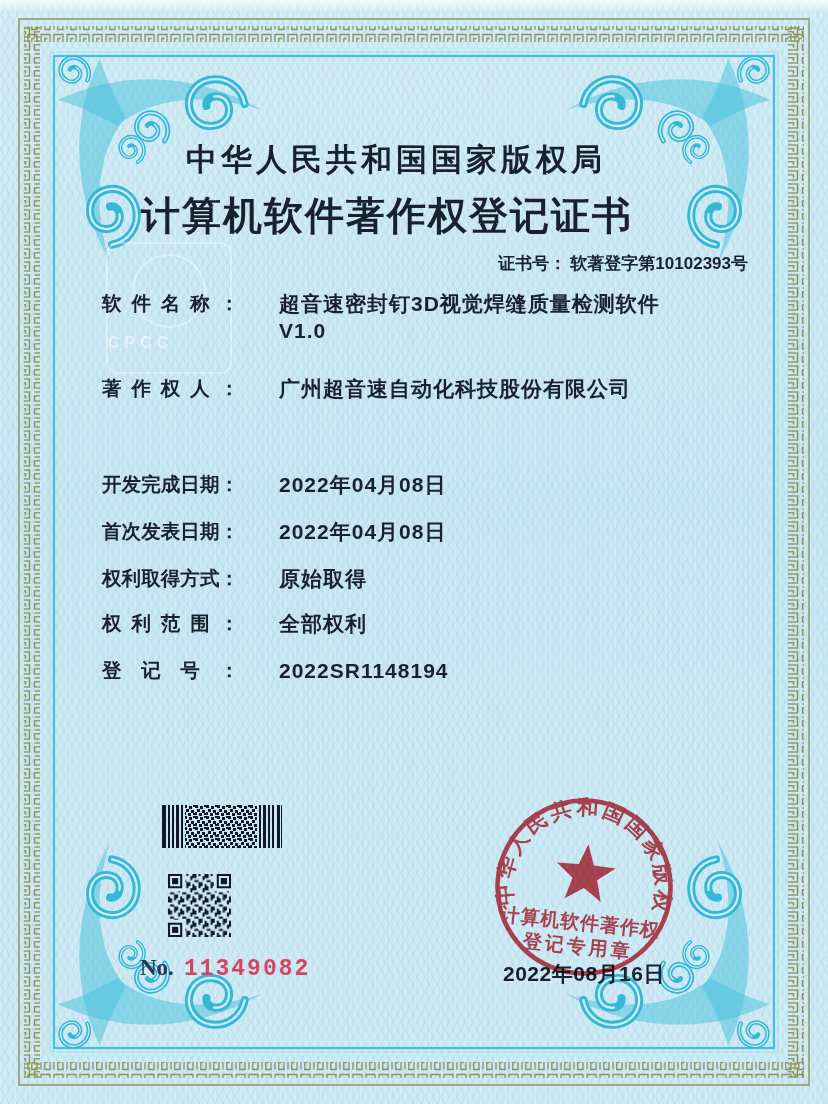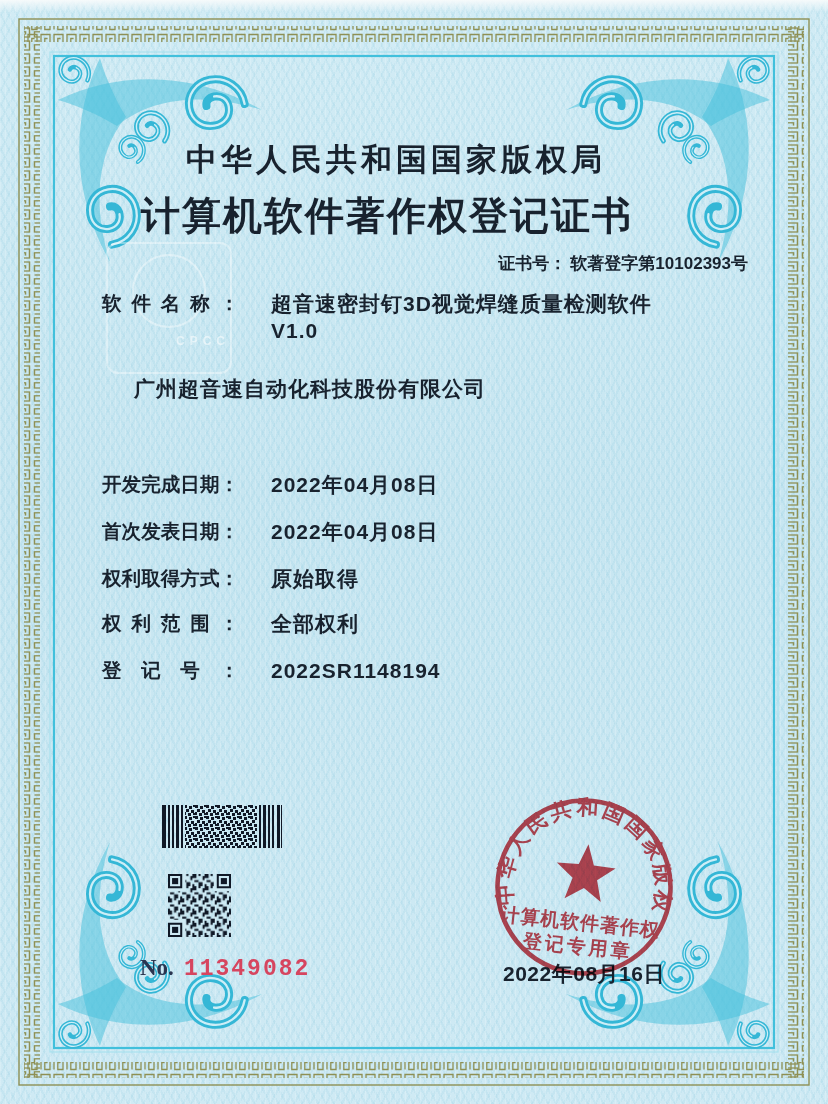--- a/index.html
+++ b/index.html
@@ -12,30 +12,30 @@
       repeating-linear-gradient(62deg, rgba(128,196,218,.13) 0 2px, rgba(255,255,255,0) 2px 7px),
       linear-gradient(180deg,#d2ecf5 0%,#c7e6f1 45%,#cfeaf4 100%);
   }
   .scan-edge{position:absolute;top:0;left:0;right:0;height:12px;
     background:linear-gradient(#f6fafb,rgba(246,250,251,0));}
   .frame{position:absolute;left:0;top:0;}
   .emboss{position:absolute;left:106px;top:242px;width:122px;height:128px;
     border:2px solid rgba(255,255,255,.5);border-radius:12px;opacity:.75;}
   .emboss-circle{width:70px;height:70px;border:2px solid rgba(255,255,255,.52);
     border-radius:50%;margin:10px auto 6px;}
-  .emboss-text{display:block;text-align:right;color:rgba(255,255,255,.72);
-    font-weight:bold;font-size:12px;letter-spacing:5px;}
+  .emboss-text{display:block;text-align:left;color:rgba(255,255,255,.72);
+    font-weight:bold;font-size:16px;letter-spacing:5px;}
   .h1{position:absolute;top:139px;left:0;right:0;margin:0;padding-right:36px;
     text-align:center;font-size:31px;font-weight:bold;letter-spacing:4px;}
   .h2{position:absolute;top:189px;left:0;right:4px;margin:0;padding-right:50px;
     text-align:center;font-size:39px;font-weight:bold;letter-spacing:2px;}
   .certno{position:absolute;top:252px;right:80px;font-size:17px;font-weight:bold;}
   .certno .certno-value{margin-left:4px;}
   .row{position:absolute;left:102px;display:flex;align-items:flex-start;
-    font-weight:bold;font-size:21px;}
+    font-weight:bold;font-size:21px;gap:8px;}
   .lbl{display:inline-block;flex:none;width:137px;font-size:19.5px;
     text-align:justify;text-align-last:justify;}
   .val{margin-left:32px;letter-spacing:1px;line-height:27px;}
   .r1{top:290px}.r2{top:375px}.r3{top:471px}.r4{top:518px}
   .r5{top:565px}.r6{top:610px}.r7{top:657px}
   .st{position:absolute;font-size:20px;font-weight:bold;letter-spacing:2.6px;}
   .st1{left:139px;top:709px}
   .st2{left:106px;top:756px}
   .barcode{position:absolute;left:162px;top:805px;}
   .qr{position:absolute;left:168px;top:874px;}
@@ -101,20 +101,21 @@
   <div class="certno">
     <span>证书号：</span><span class="certno-value">软著登字第10102393号</span>
   </div>
 
   <div class="row r1">
     <span class="lbl">软件名称：</span>
     <span class="val"><span>超音速密封钉3D视觉焊缝质量检测软件</span><br>
       <span>V1.0</span></span>
   </div>
   <div class="row r2">
+    <span class="lbl">著作权人：</span>
     <span class="val">广州超音速自动化科技股份有限公司</span>
   </div>
   <div class="row r3">
     <span class="lbl">开发完成日期：</span>
     <span class="val">2022年04月08日</span>
   </div>
   <div class="row r4">
     <span class="lbl">首次发表日期：</span>
     <span class="val">2022年04月08日</span>
   </div>

